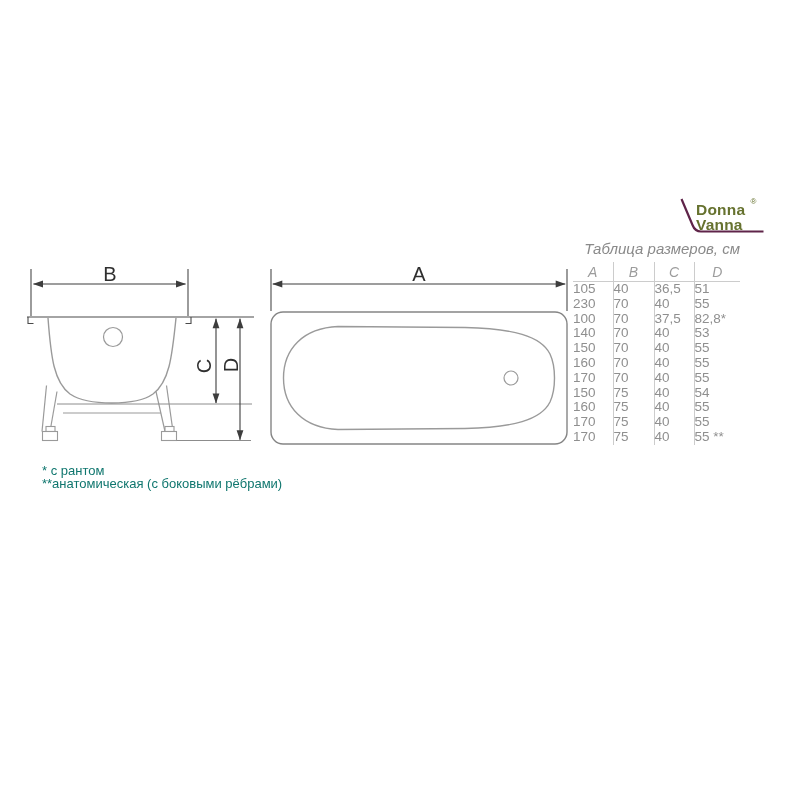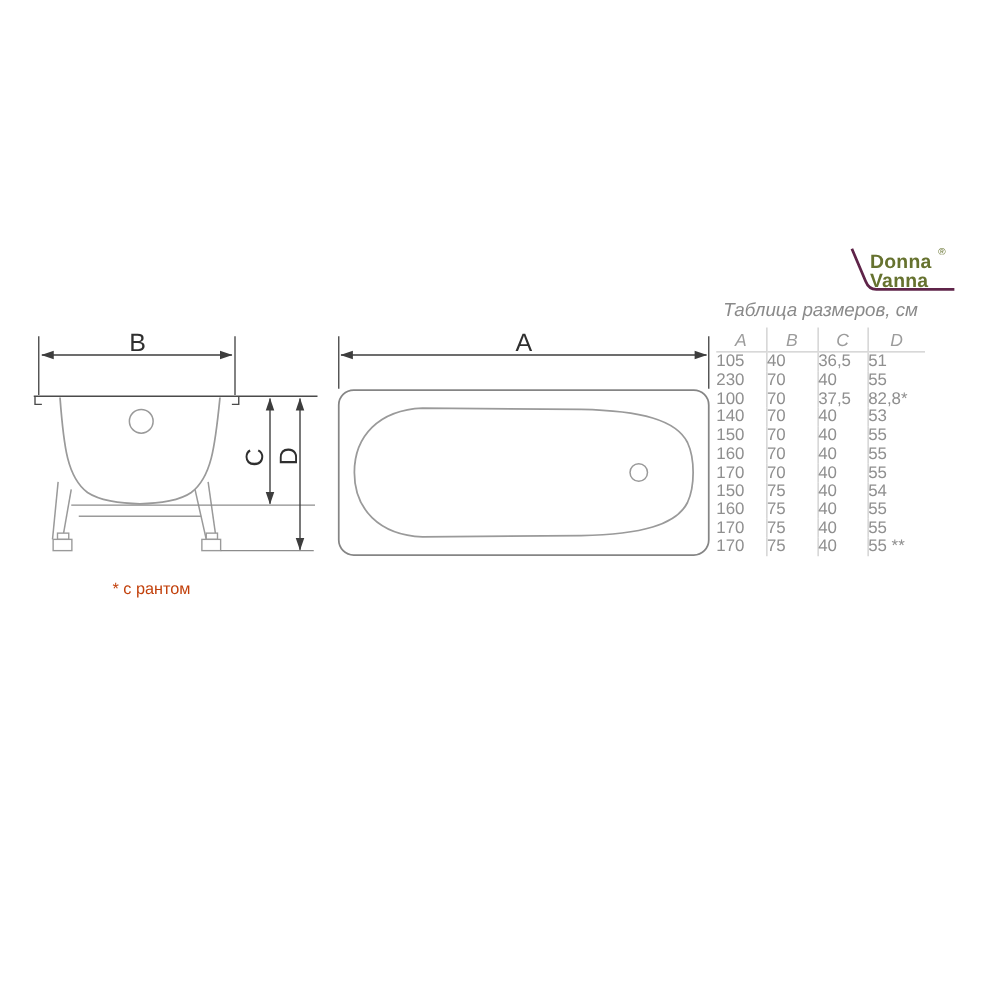--- a/index.html
+++ b/index.html
@@ -6,33 +6,33 @@
   body{
     width:800px;height:800px;background:#ffffff;position:relative;overflow:hidden;
     font-family:"Liberation Sans", sans-serif;
   }
   svg text{font-family:"Liberation Sans", sans-serif;}
   .dim-label{font-size:20px;fill:#2f2f2f;}
   
   #logo{position:absolute;left:672px;top:192px;width:100px;height:45px;}
   
   #size-table{position:absolute;left:573px;top:241px;width:167px;}
-  .tbl-title{font-style:italic;font-size:15px;color:#8a8a8a;text-align:center;white-space:nowrap;line-height:15px;}
+  .tbl-title{font-style:italic;font-size:15px;color:#8a8a8a;text-align:right;white-space:nowrap;line-height:15px;}
   #size-table table{border-collapse:collapse;table-layout:fixed;width:167px;margin-top:6px;}
   #size-table th{
     font-style:italic;font-weight:normal;font-size:14px;color:#9c9c9c;
     height:19px;padding:0;text-align:center;border-bottom:1px solid #cccccc;
   }
   #size-table td{
     font-size:13.5px;color:#8f8f8f;text-align:left;height:14.8px;
     padding:0;line-height:14.8px;white-space:nowrap;
   }
   #size-table th + th, #size-table td + td{border-left:1px solid #cccccc;}
   
-  #footnotes{position:absolute;left:42px;top:464px;font-size:13px;color:#c2410c;line-height:13px;margin-left:48px;}
+  #footnotes{position:absolute;left:42px;top:464px;font-size:13px;color:#0f766e;line-height:13px;}
   #footnotes div{margin:0 0 0 0;padding:0;}
   #footnotes div + div{margin-top:0px;}
   
   #side-view{position:absolute;left:15px;top:248px;width:250px;height:252px;}
   #top-view{position:absolute;left:255px;top:248px;width:330px;height:215px;}
 </style>
 </head>
 <body>
 
 <svg id="side-view" viewBox="15 248 250 252" xmlns="http://www.w3.org/2000/svg">
@@ -181,13 +181,14 @@
         <td>75</td>
         <td>40</td>
         <td>55 **</td>
       </tr>
     </tbody>
   </table>
 </div>
 
 <div id="footnotes">
   <div>* с рантом</div>
+  <div>**анатомическая (с боковыми рёбрами)</div>
 </div>
 
 </body></html>

